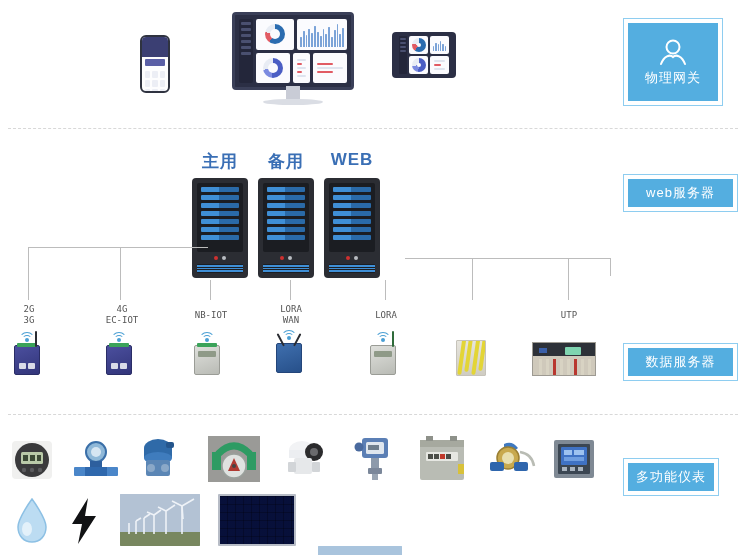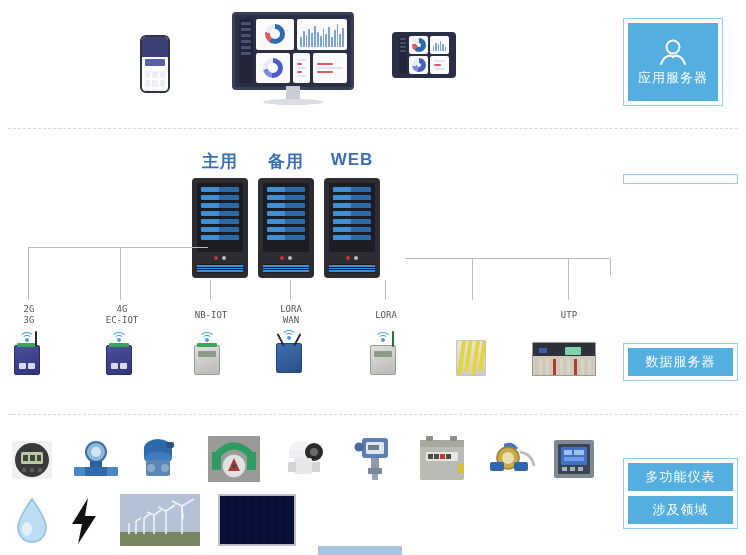--- a/index.html
+++ b/index.html
@@ -328,21 +328,21 @@
       </div>
     </div>
   </div>
 
   <div class="legend-box" style="left:623px; top:18px; width:100px; height:88px;">
     <div class="legend-big">
       <svg width="34" height="30" viewBox="0 0 34 30">
         <circle cx="17" cy="10" r="6.5" fill="none" stroke="#fff" stroke-width="2"></circle>
         <path d="M5 27 C8 19, 14 17, 17 20 C20 17, 26 19, 29 27" fill="none" stroke="#fff" stroke-width="2" stroke-linecap="round"></path>
       </svg>
-      <span class="cap">应用服务器</span>
+      <span class="cap">物理网关</span>
     </div>
   </div>
 
   <div class="rack-label" style="left:192px; top:150px; width:56px;">主用</div>
   <div class="rack-label" style="left:258px; top:150px; width:56px;">备用</div>
   <div class="rack-label" style="left:324px; top:150px; width:56px;">WEB</div>
 
   <div class="rack" style="left:192px; top:178px;">
     <div class="bay">
         <i></i>
@@ -398,20 +398,21 @@
         <u class="g"></u>
       </div>
     <div class="foot">
         <s></s>
         <s></s>
         <s></s>
       </div>
   </div>
 
   <div class="legend-box" style="left:623px; top:174px; width:115px;">
+    <div class="legend-chip">web服务器</div>
   </div>
 
   <div class="ln h" style="left:28px;  top:247px; width:180px;"></div>
   <div class="ln v" style="left:28px;  top:247px; height:53px;"></div>
   <div class="ln v" style="left:120px; top:247px; height:53px;"></div>
 
   <div class="ln v" style="left:210px; top:280px; height:20px;"></div>
   <div class="ln v" style="left:290px; top:280px; height:20px;"></div>
   <div class="ln v" style="left:385px; top:280px; height:20px;"></div>
 
@@ -694,18 +695,17 @@
         <ellipse cx="9" cy="30" rx="8" ry="6" fill="#c2c6cc"></ellipse>
       </g>
       <g stroke="#7c838c" stroke-width="1">
         <line x1="14" y1="36" x2="14" y2="44"></line>
         <line x1="34" y1="35" x2="34" y2="44"></line>
         <line x1="58" y1="35" x2="58" y2="44"></line>
       </g>
     </svg>
   </div>
 
-  <div class="legend-box" style="left:623px; top:458px; width:115px;">
+  <div class="legend-box" style="left:623px; top:458px; width:96px;">
     <div class="legend-chip">多功能仪表</div>
-    <div class="legend-chip">涉及领域</div>
   </div>
 
 </div>
 
 </body></html>

